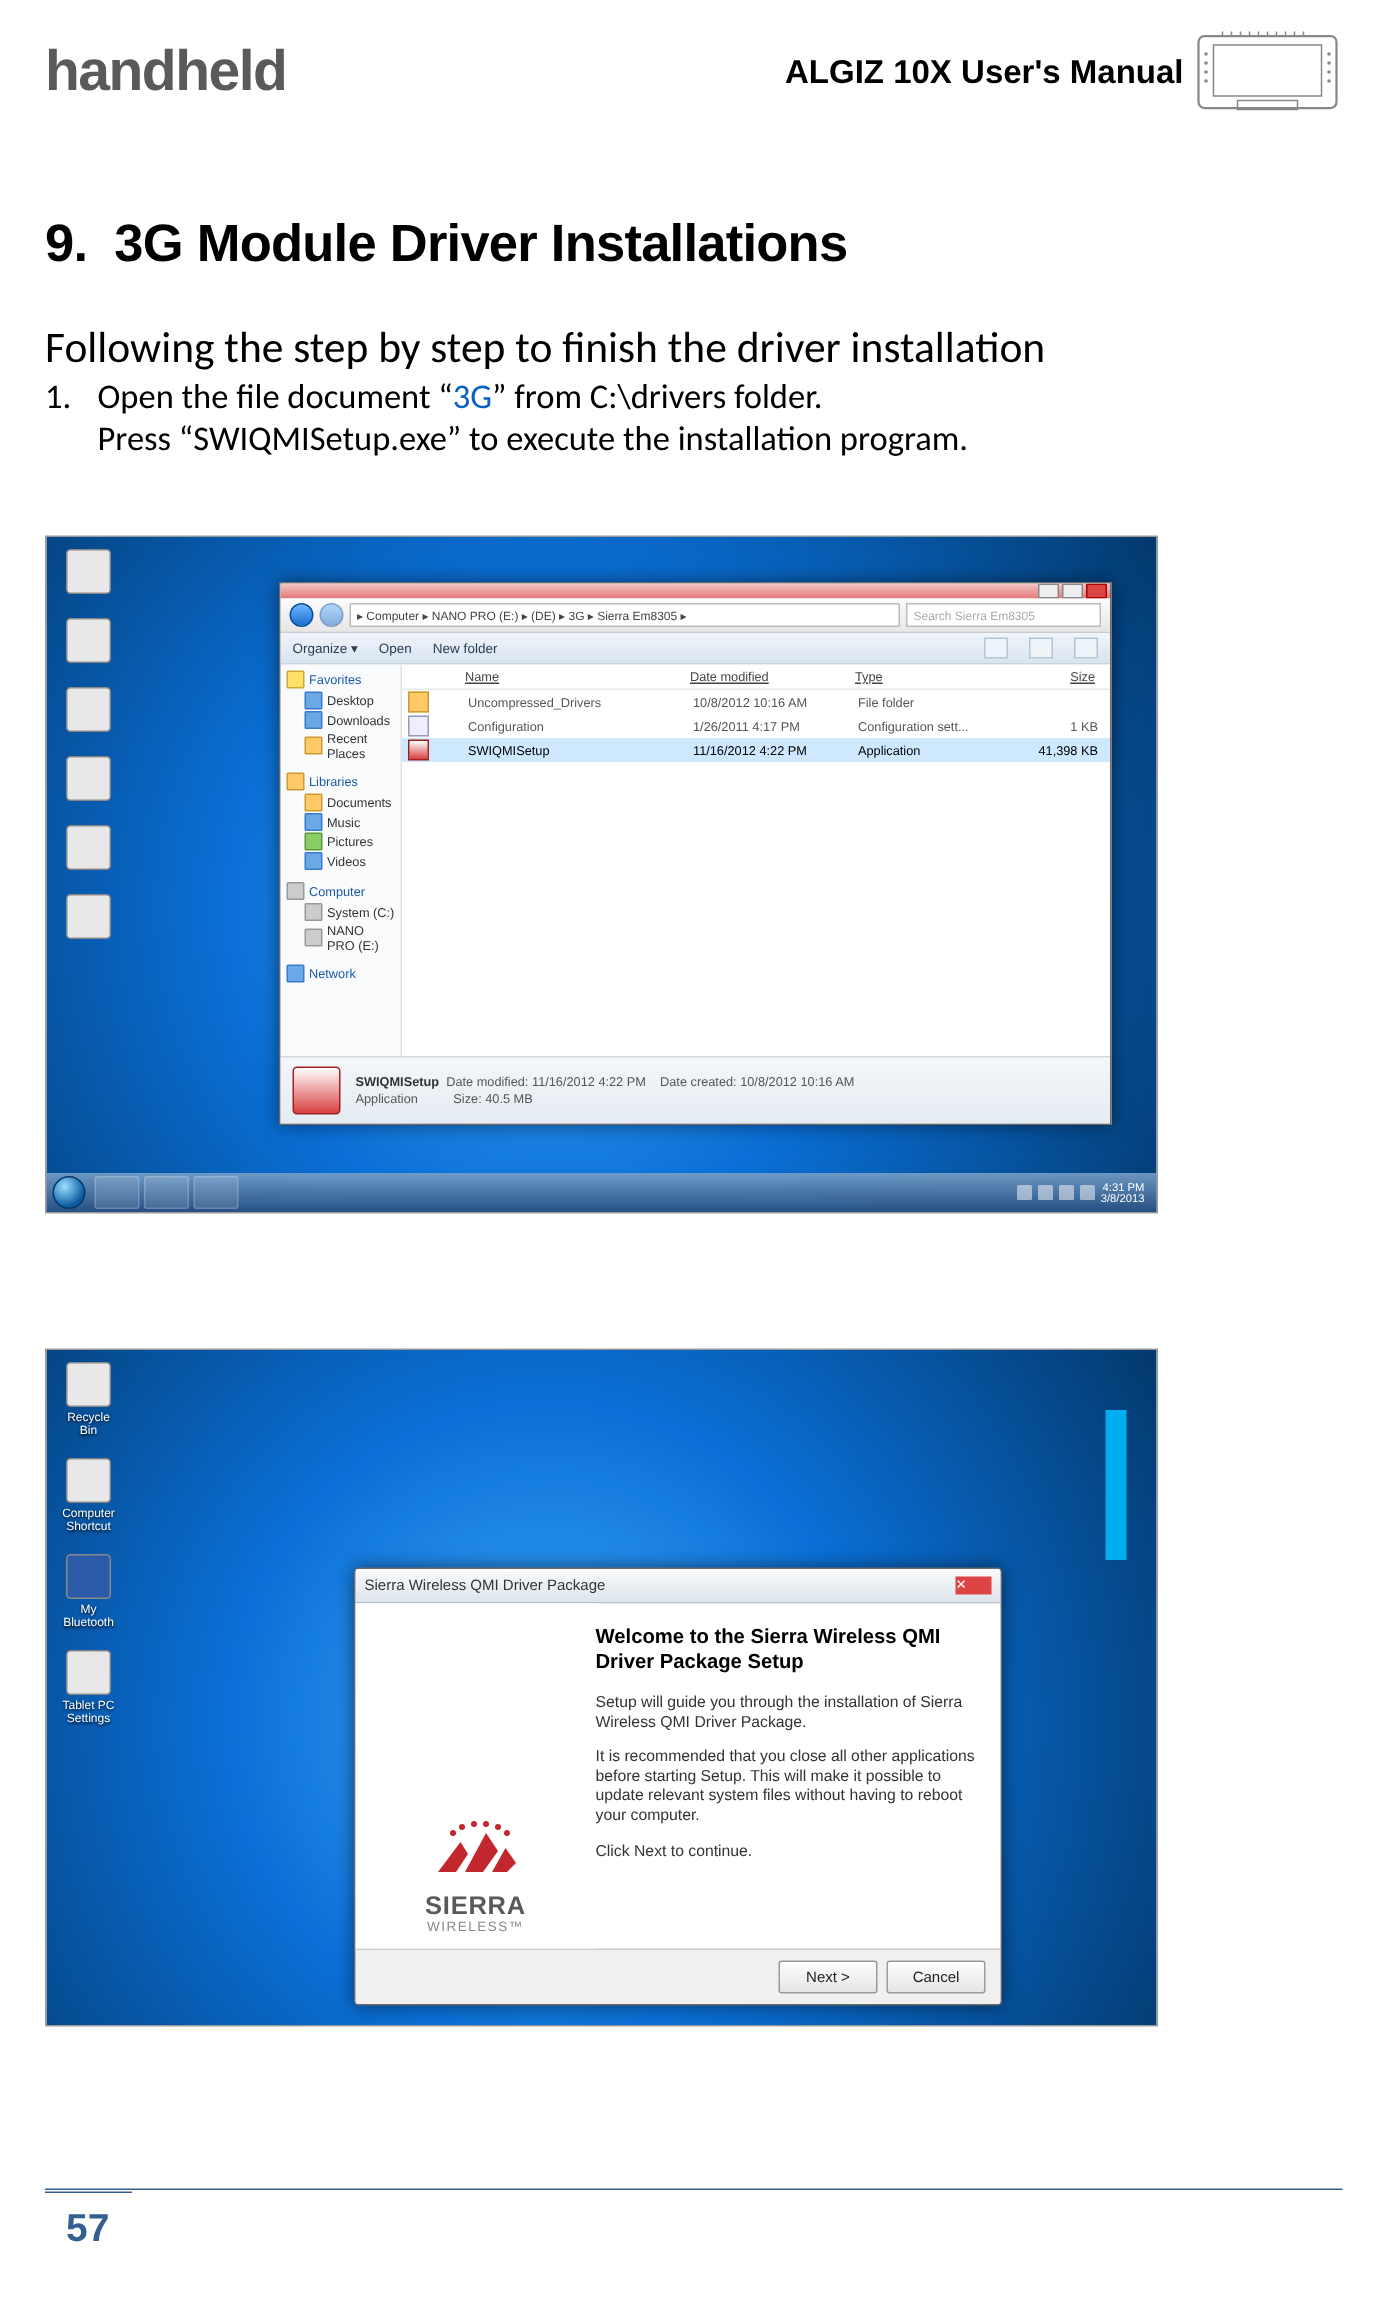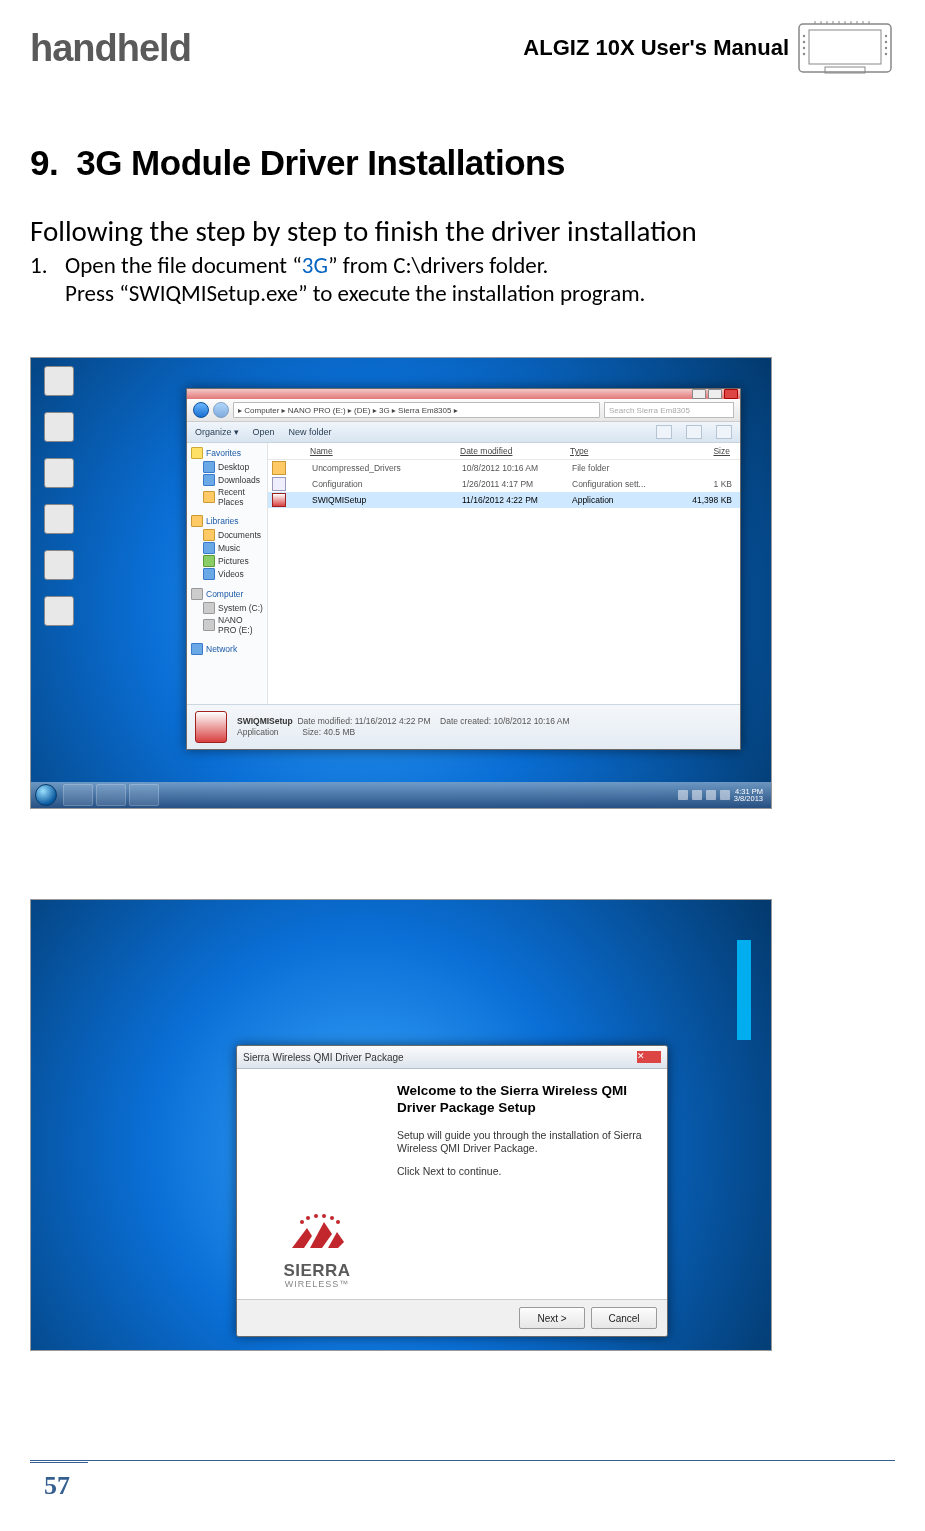--- a/index.html
+++ b/index.html
@@ -448,21 +448,21 @@
   .footer-line .pnumcell {
     width: 58px;
     border-top: 1px solid #365f91;
     border-bottom: 1px solid #365f91;
   }
   .footer-line .restcell {
     flex: 1;
     border-top: 1px solid #365f91;
   }
   .pnum {
-    font-family: Liberation Serif, serif;
+    font-family: Liberation Sans, sans-serif;
     font-weight: bold;
     color: #365f91;
     font-size: 26px;
     padding-left: 14px;
     margin-top: 4px;
   }
 </style>
 </head>
 <body>
 
@@ -687,20 +687,38 @@
         <div class="tray-time">
           <span>4:31 PM</span><br>
           <span>3/8/2013</span>
         </div>
       </div>
     </div>
   </div>
 
   <div class="screenshot screenshot2">
     <div class="blue-strip"></div>
+    <div class="dicons">
+      <div class="dicon">
+          <div class="dicon-glyph"></div>
+          <span>Recycle Bin</span>
+        </div>
+      <div class="dicon">
+          <div class="dicon-glyph"></div>
+          <span>Computer Shortcut</span>
+        </div>
+      <div class="dicon">
+          <div class="dicon-glyph" style="background:#2a5aa8"></div>
+          <span>My Bluetooth</span>
+        </div>
+      <div class="dicon">
+          <div class="dicon-glyph"></div>
+          <span>Tablet PC Settings</span>
+        </div>
+    </div>
 
     <div class="installer">
       <div class="inst-title">
         <span>Sierra Wireless QMI Driver Package</span>
         <span class="spacer"></span>
         <span class="winbtn close" style="width:24px;height:12px;font-size:9px;line-height:11px;">✕</span>
       </div>
       <div class="inst-body">
         <div class="inst-left">
           <svg class="sierra-logo" viewBox="0 0 70 48">
@@ -715,20 +733,21 @@
               <circle cx="50" cy="10" r="2"></circle>
                 <circle cx="56" cy="14" r="2"></circle>
             </g>
           </svg>
           <div class="sierra-text">SIERRA</div>
           <div class="sierra-sub">WIRELESS™</div>
         </div>
         <div class="inst-right">
           <h3>Welcome to the Sierra Wireless QMI Driver Package Setup</h3>
           <p>Setup will guide you through the installation of Sierra Wireless QMI Driver Package.</p>
+          <p>It is recommended that you close all other applications before starting Setup. This will make it possible to update relevant system files without having to reboot your computer.</p>
           <p>Click Next to continue.</p>
         </div>
       </div>
       <div class="inst-footer">
         <div class="inst-btn">Next &gt;</div>
         <div class="inst-btn">Cancel</div>
       </div>
     </div>
   </div>
 

